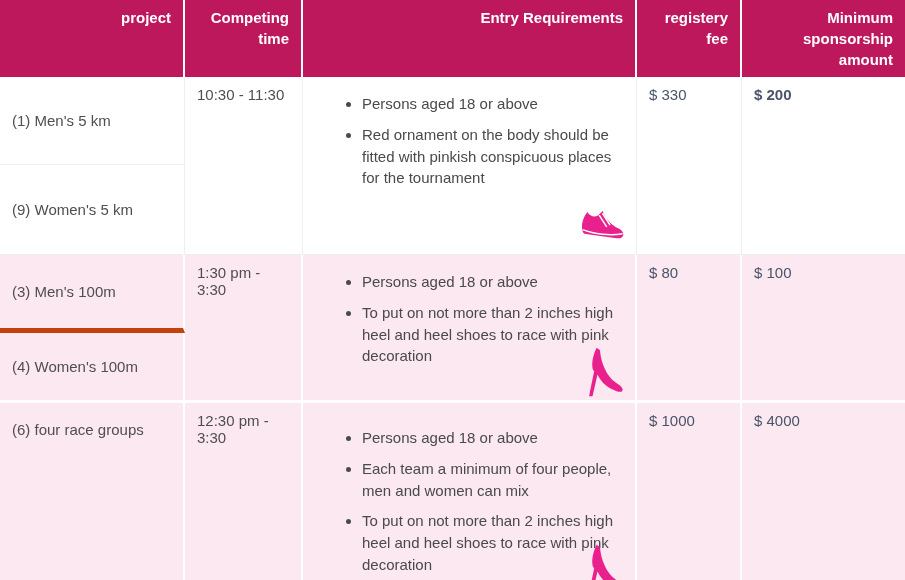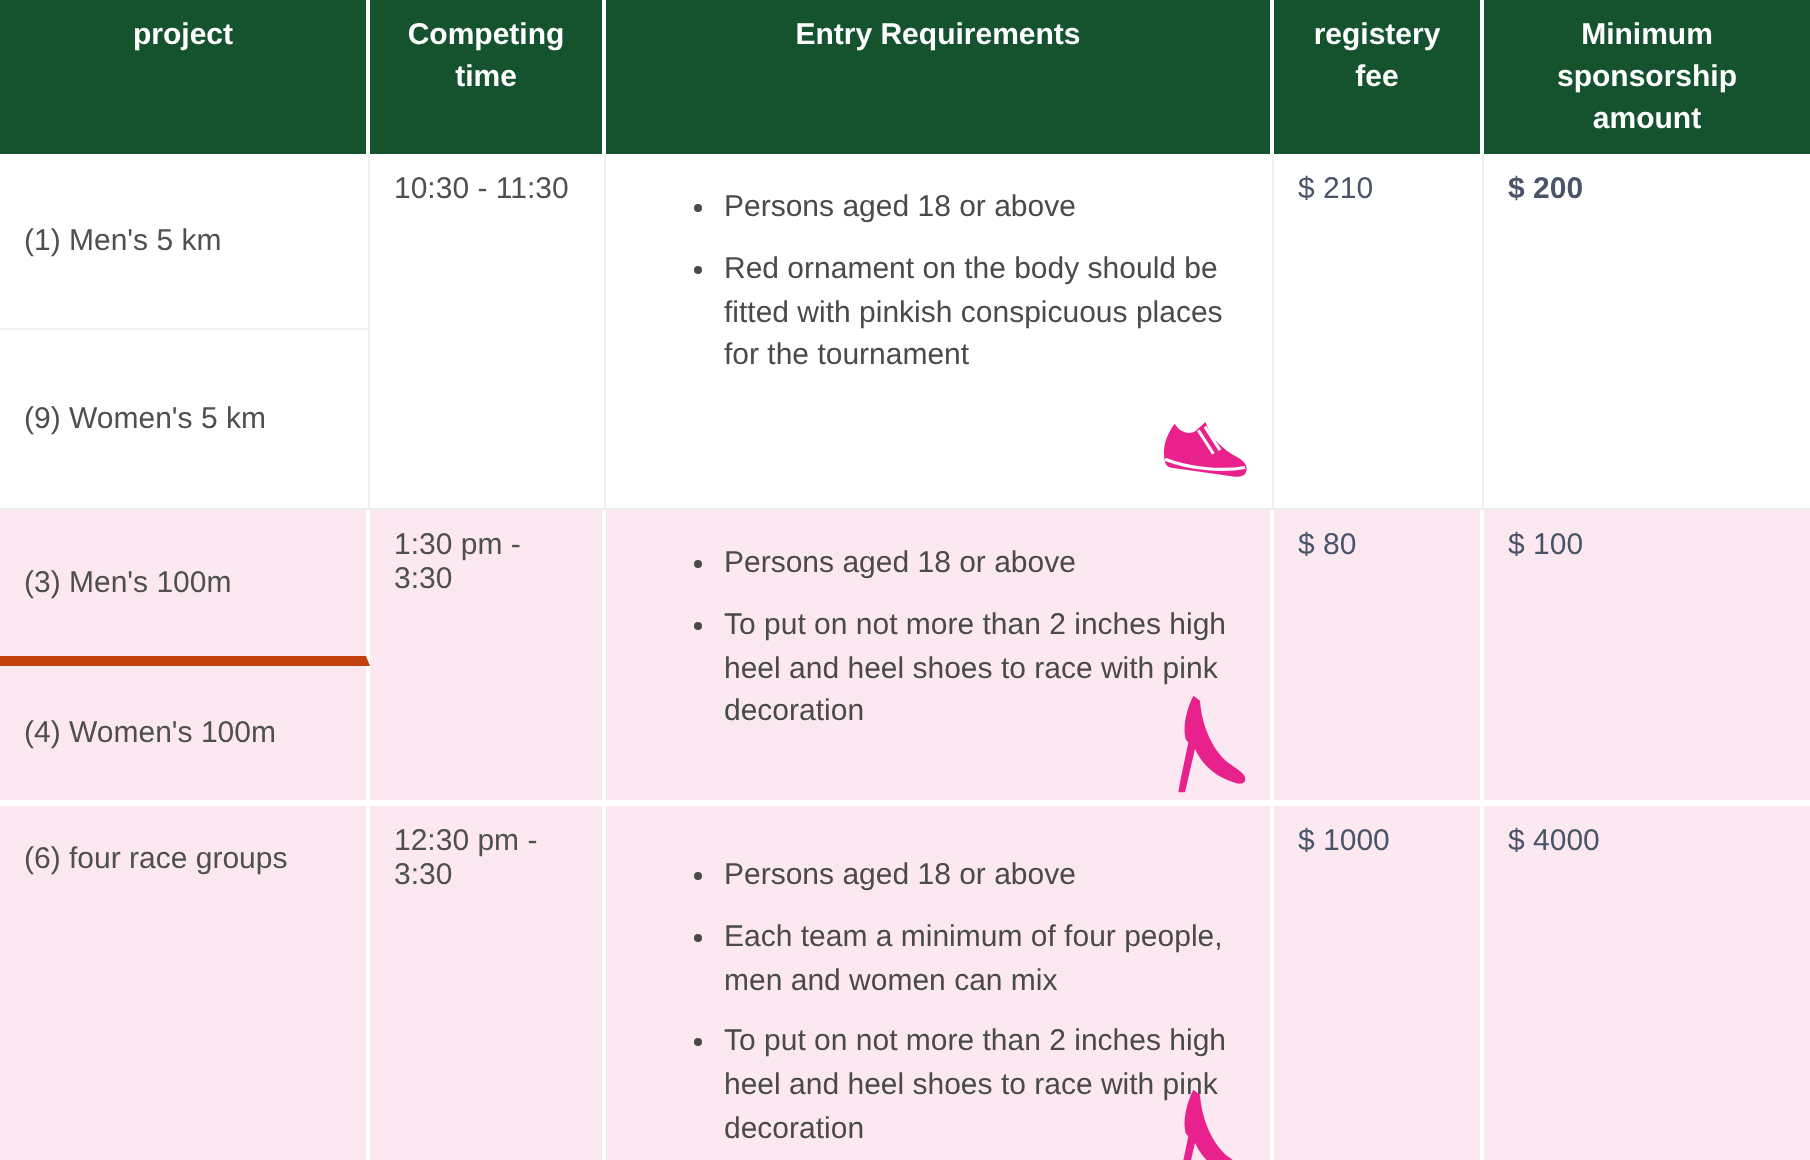--- a/index.html
+++ b/index.html
@@ -1,22 +1,22 @@
 <!DOCTYPE html>
 <html><head>
 <meta charset="utf-8">
 <style>
   html,body { margin:0; padding:0; background:#fff; }
   body { font-family: "Liberation Sans", sans-serif; width:905px; }
 
   table.race { border-collapse:separate; border-spacing:0; table-layout:fixed; width:905px; }
 
   th {
-    background:#14532d; color:#ffffff; font-size:15px; font-weight:bold;
-    text-align:center; vertical-align:top; padding:7px 12px;
+    background:#be185d; color:#ffffff; font-size:15px; font-weight:bold;
+    text-align:right; vertical-align:top; padding:7px 12px;
     border-right:2px solid #ffffff; line-height:1.4;
   }
   th.last { border-right:none;padding-left:12px; }
 
   td { font-size:15px; color:#4f4f4f; vertical-align:top; overflow:hidden; }
 
   
   tr.h-head { height:52px; }
   tr.g1a { height:88px; }
   tr.g1b { height:90px; }
@@ -78,21 +78,21 @@
           <li>Persons aged 18 or above</li>
           <li>Red ornament on the body should be fitted with pinkish conspicuous places for the tournament</li>
         </ul>
         <svg class="shoe-icon shoe-run" viewBox="0 0 62 38" aria-hidden="true">
           <path fill="#e9218c" d="M5 28 C3 20 6 11 9 6 C13 11 19 12 23 9 L29 2 C33 11 43 19 53 22 C58 24 61 27 60 31 C59 34 56 35 52 35 L11 35 C7 35 6 32 5 28 Z"></path>
           <path d="M25 8 L37 22" stroke="#ffffff" stroke-width="2" fill="none"></path>
           <path d="M29 5 L41 19" stroke="#ffffff" stroke-width="2" fill="none"></path>
           <path d="M6 30 C22 34 44 33 59 28" stroke="#ffffff" stroke-width="2" fill="none"></path>
         </svg>
       </td>
-      <td class="fee span2" rowspan="2">$ 210</td>
+      <td class="fee span2" rowspan="2">$ 330</td>
       <td class="fee span2 lastcol" rowspan="2">$ 200</td>
     </tr>
     <tr class="g1b">
       <td class="proj subrow">(9) Women's 5 km</td>
     </tr>
 
     <tr class="g2a">
       <td class="proj subrow">(3) Men's 100m</td>
       <td class="time span2" rowspan="2">1:30 pm - 3:30</td>
       <td class="req span2" rowspan="2">

